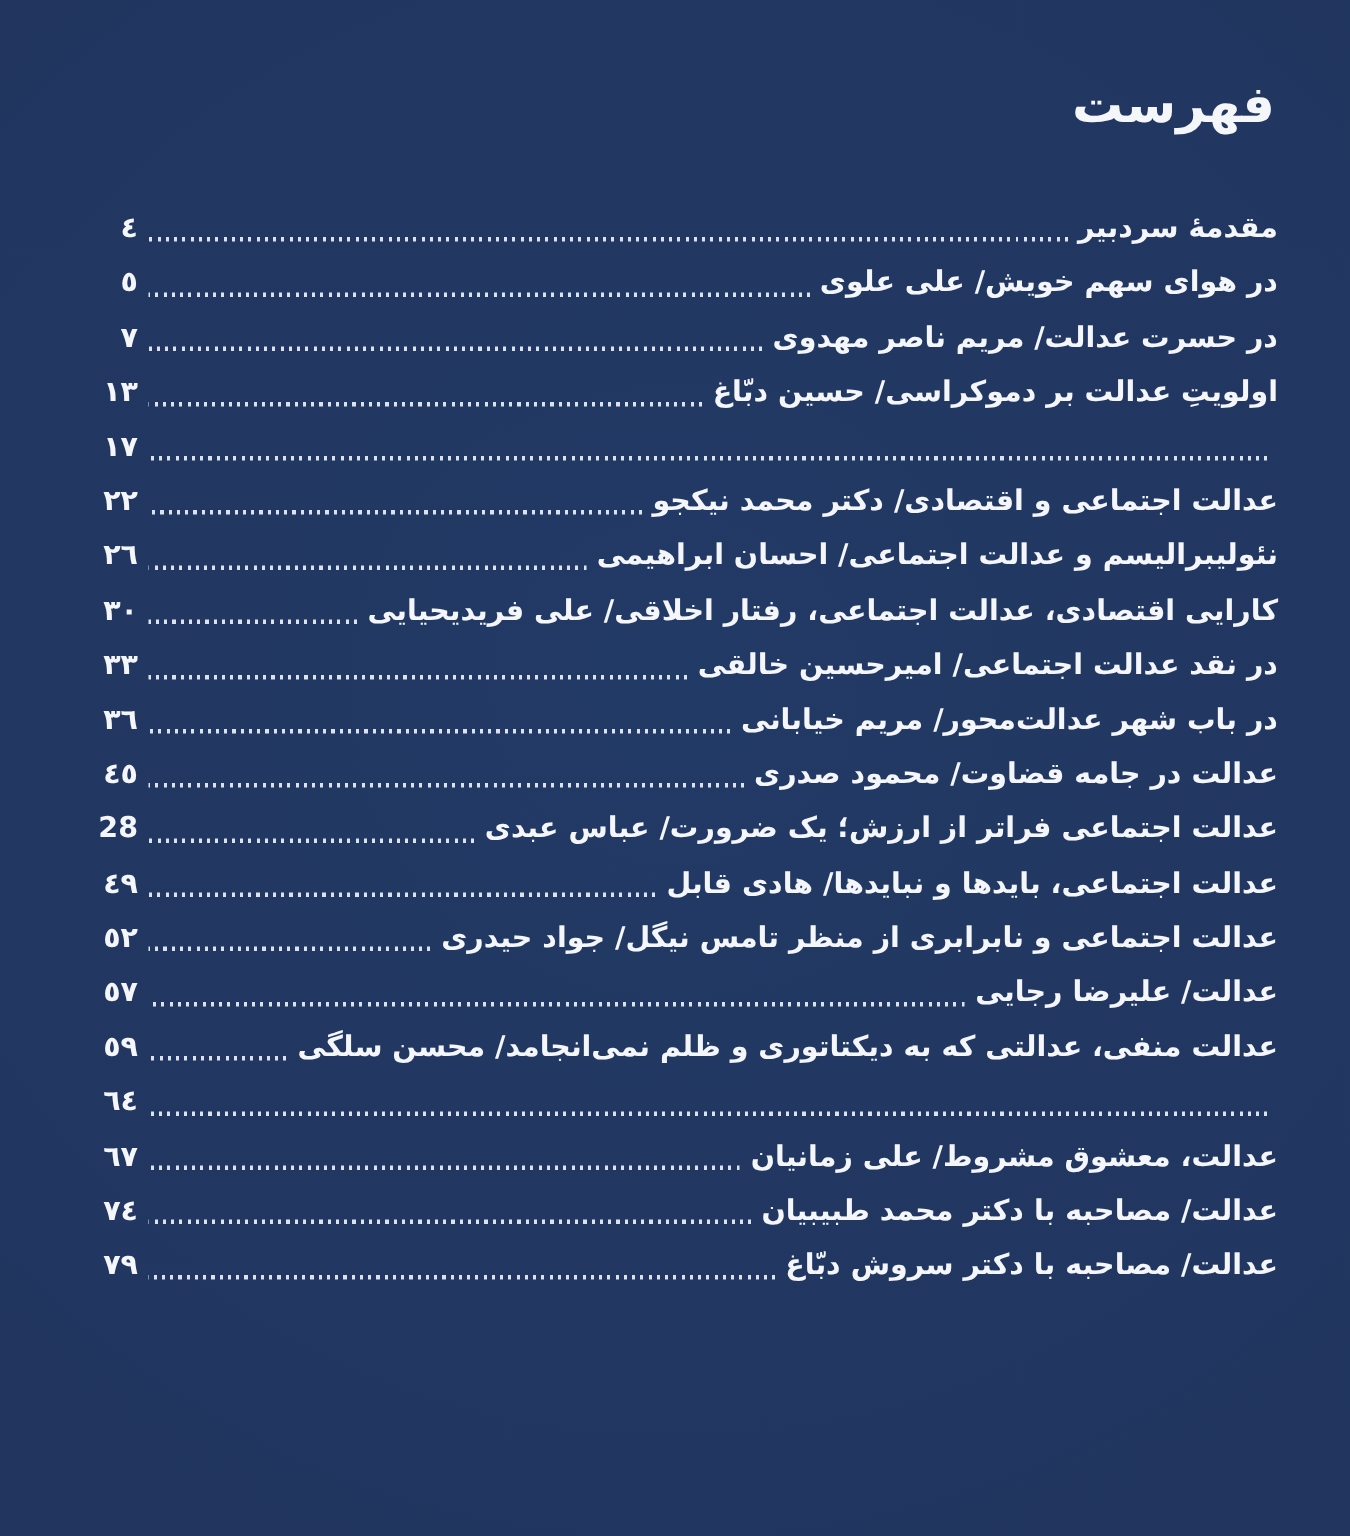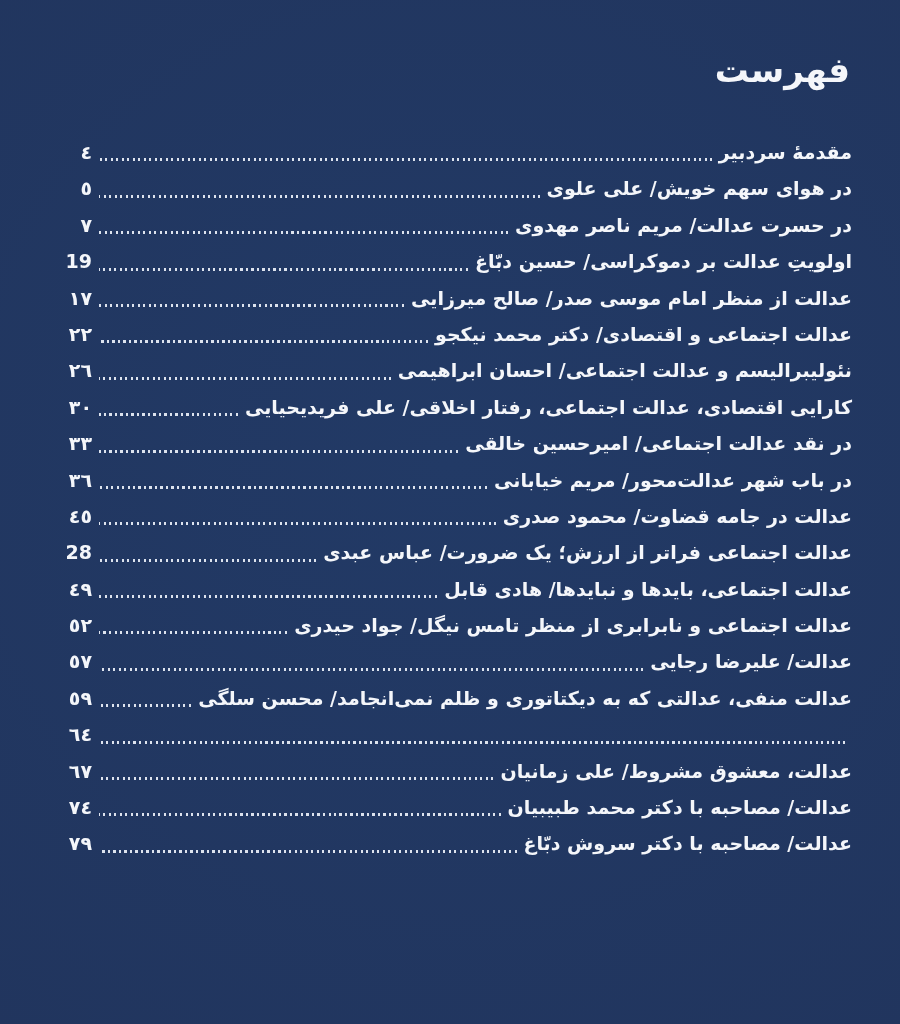--- a/index.html
+++ b/index.html
@@ -82,24 +82,23 @@
         <span class="entry-page">٥</span>
       </div>
       <div class="toc-row">
         <span class="entry-title">در حسرت عدالت/ مریم ناصر مهدوی</span>
         <span class="leader"></span>
         <span class="entry-page">٧</span>
       </div>
       <div class="toc-row">
         <span class="entry-title">اولویتِ عدالت بر دموکراسی/ حسین دبّاغ</span>
         <span class="leader"></span>
-        <span class="entry-page">19</span>
+        <span class="entry-page">١٣</span>
       </div>
       <div class="toc-row">
-        <span class="entry-title">عدالت از منظر امام موسی صدر/ صالح میرزایی</span>
         <span class="leader"></span>
         <span class="entry-page">١٧</span>
       </div>
       <div class="toc-row">
         <span class="entry-title">عدالت اجتماعی و اقتصادی/ دکتر محمد نیکجو</span>
         <span class="leader"></span>
         <span class="entry-page">٢٢</span>
       </div>
       <div class="toc-row">
         <span class="entry-title">نئولیبرالیسم و عدالت اجتماعی/ احسان ابراهیمی</span>

